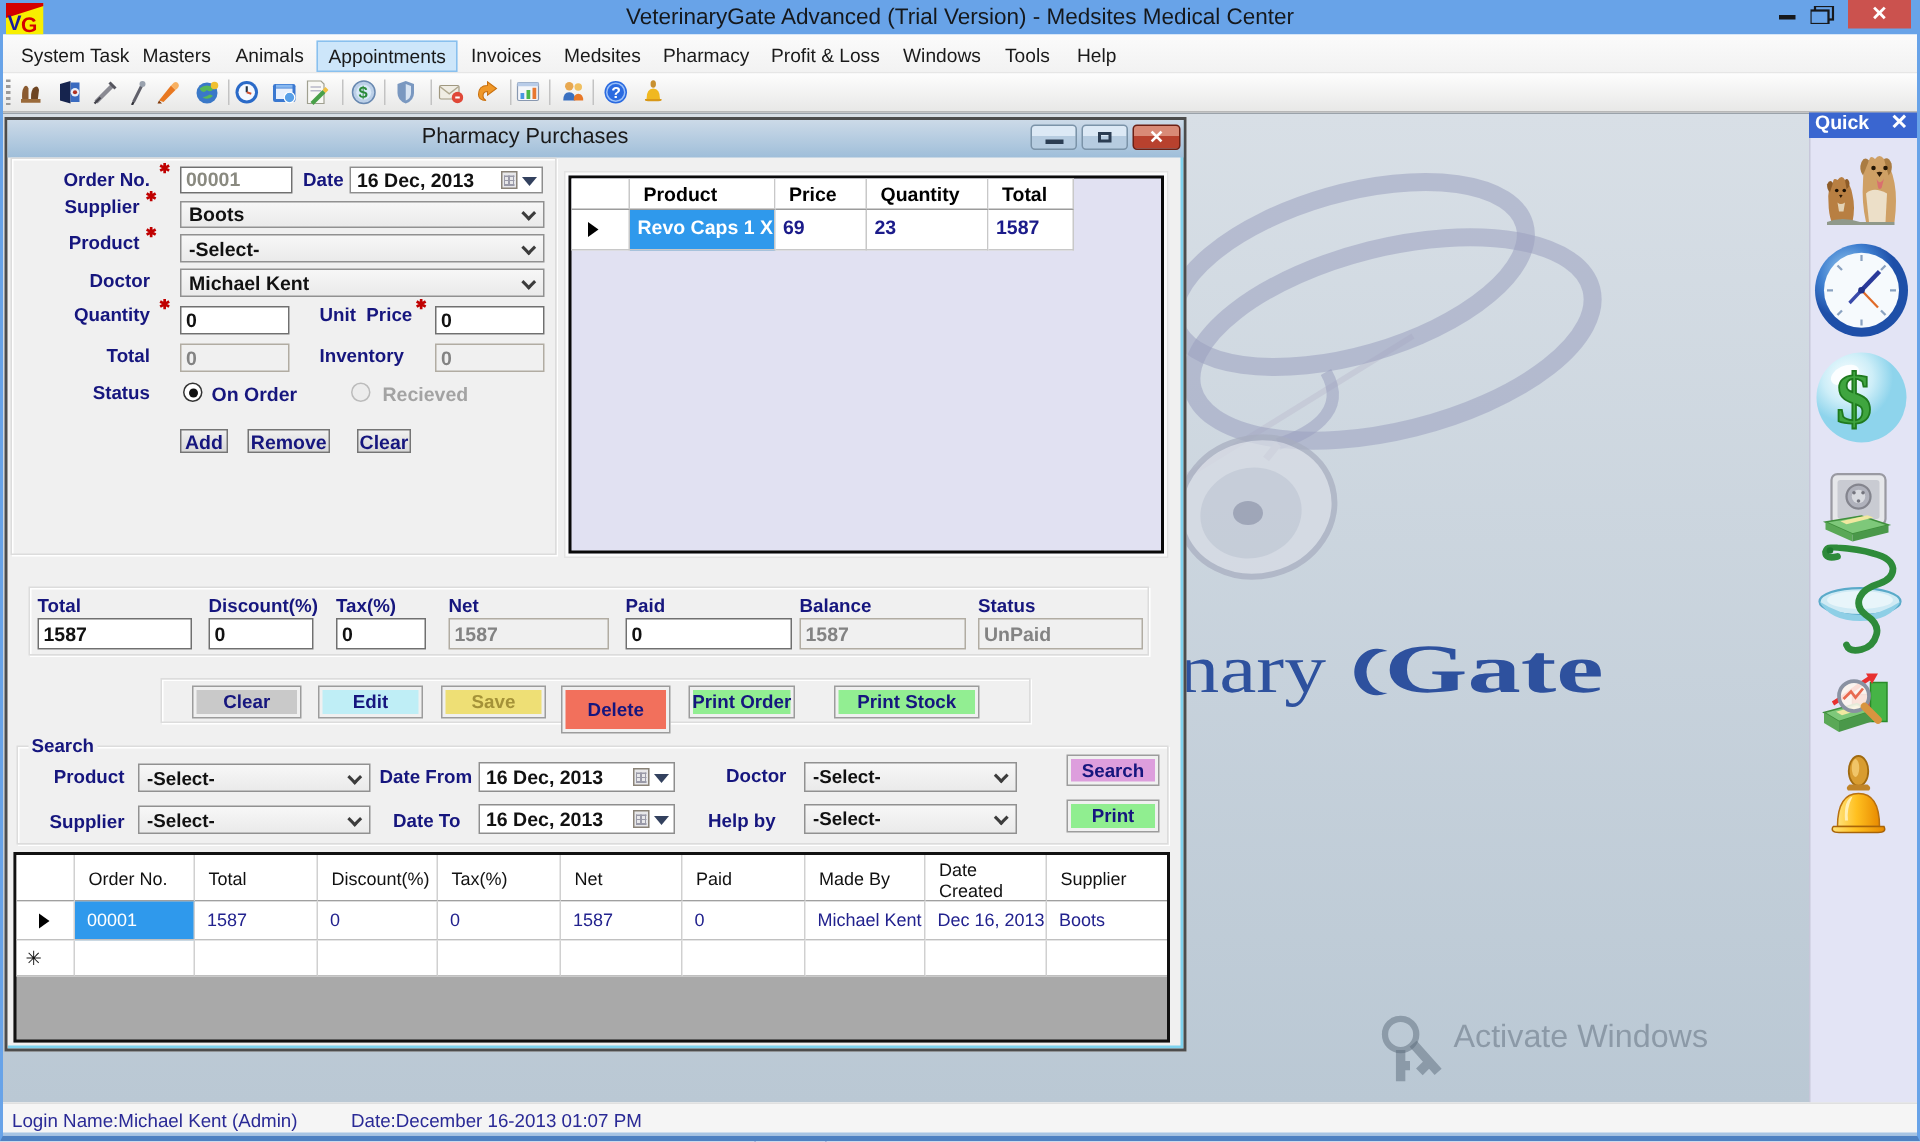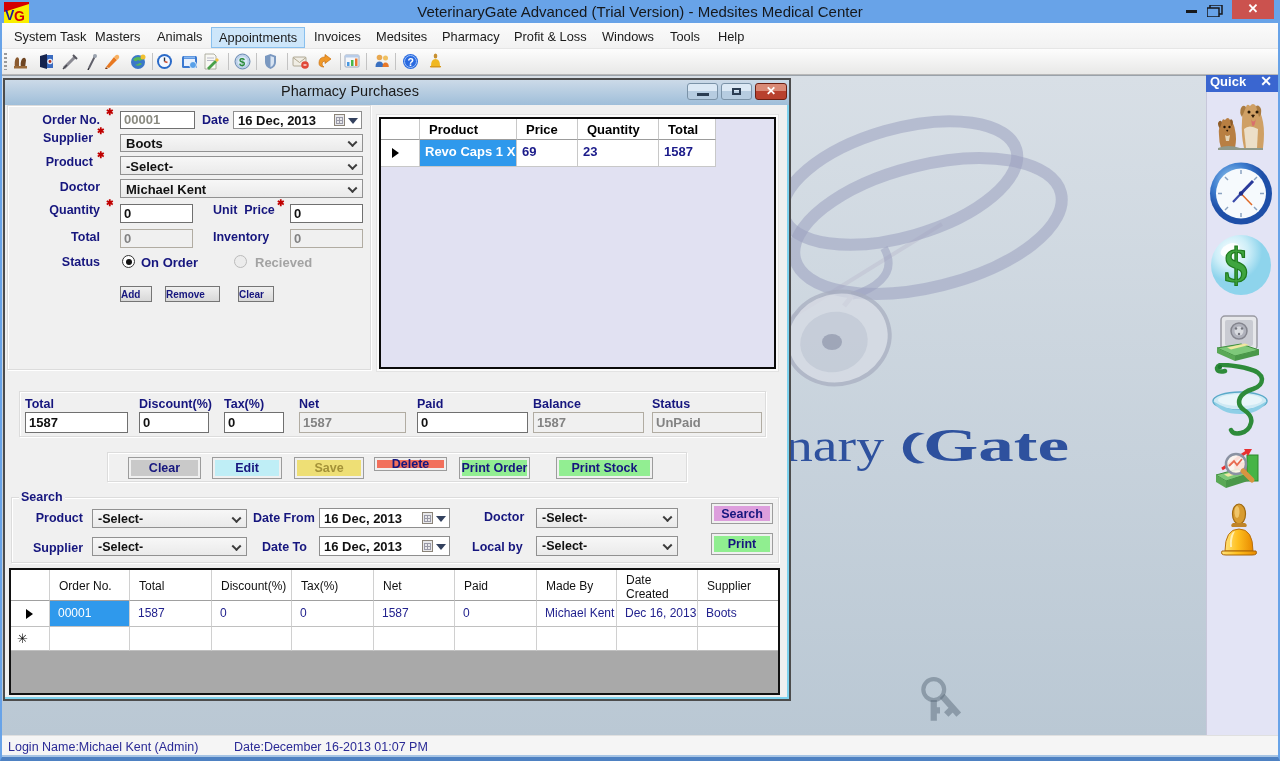--- a/index.html
+++ b/index.html
@@ -52,21 +52,21 @@
 .combo .t{position:absolute;left:5px;top:50%;transform:translateY(-50%);}
 .combo .ar{position:absolute;right:6px;top:50%;transform:translateY(-62%) rotate(45deg);width:7px;height:7px;border-right:2px solid #3c3c3c;border-bottom:2px solid #3c3c3c;}
 .date{position:absolute;background:#fff;border:1px solid #8e8e8e;font-weight:bold;font-size:13px;color:#111;}
 .date .t{position:absolute;left:4px;top:50%;transform:translateY(-50%);}
 .date .cal{position:absolute;right:16px;top:2px;width:11px;height:12px;border:1px solid #8a8378;background:#e8e8ea;}
 .date .cal i{position:absolute;left:1px;top:2px;width:7px;height:7px;background:
  repeating-linear-gradient(90deg,#9a9aa8 0 1px,transparent 1px 3px),
  repeating-linear-gradient(#9a9aa8 0 1px,transparent 1px 3px);}
 .date .dar{position:absolute;right:3px;top:6px;width:0;height:0;border-left:5px solid transparent;border-right:5px solid transparent;border-top:6px solid #33415e;}
 .gbox{position:absolute;border:1px solid #dcdcdc;box-shadow:1px 1px 0 #fff inset, 1px 1px 0 #fff;}
-.btn-s{position:absolute;background:linear-gradient(#f0f0f0,#d8d8d8);border:1px solid #757575;font-weight:bold;font-size:10px;color:#16167e;}
+.btn-s{position:absolute;background:linear-gradient(#f0f0f0,#d8d8d8);border:1px solid #757575;font-weight:bold;font-size:13px;color:#16167e;text-align:center;}
 .btn-b{position:absolute;border:1px solid #9c9c9c;background:#f0f0f0;padding:2px;}
 .btn-b .f{width:100%;height:100%;display:flex;align-items:center;justify-content:center;font-weight:bold;font-size:12.5px;color:#16167e;white-space:nowrap;}
 
 #grid1{left:376px;top:114px;width:403px;height:258px;background:#fbfbfb;border:1px solid #e3e3e3;}
 #grid1 .inner{position:absolute;left:2px;top:2px;width:397px;height:252px;border:2px solid #0a0a0a;background:#e1e1f2;}
 .g1hdr{position:absolute;background:#fff;border-right:1px solid #c8c8c8;border-bottom:1px solid #9c9c9c;font-weight:bold;font-size:13px;color:#000;padding:3px 0 0 9px;}
 .g1cell{position:absolute;background:#fff;border-right:1px solid #c8c8c8;border-bottom:1px solid #c8c8c8;font-weight:bold;font-size:13px;color:#1b1b8a;padding:4px 0 0 5px;}
 #grid2{left:9px;top:568px;width:771px;height:127px;border:2px solid #111;background:#a9a9a9;}
 .g2hdr{position:absolute;background:#fff;border-right:1px solid #d0d0d0;border-bottom:1px solid #a0a0a0;font-size:12px;color:#111;padding-top:9px;padding-left:9px;}
 .g2cell{position:absolute;background:#fff;border-right:1px solid #d0d0d0;border-bottom:1px solid #c0c0c0;font-size:12px;color:#22228e;padding-top:5px;padding-left:8px;}
@@ -102,20 +102,21 @@
 </div>
 
 <div class="abs" id="activate">
   <svg width="50" height="52" style="position:absolute;left:10px;top:10px;" viewBox="0 0 24 24">
     <g fill="none" stroke="rgba(92,108,124,0.5)" stroke-width="2">
       <circle cx="9" cy="7" r="5"></circle>
       <path d="M9 12 L9 22 M9 17 L12 17" stroke-width="3"></path>
       <path d="M13 10 L21 19 M18 16 L15 19" stroke-width="3"></path>
     </g>
   </svg>
+  <div style="position:absolute;left:64px;top:15px;font-size:21.5px;">Activate Windows</div>
 </div>
 
 <div class="abs" id="quick"></div>
 <div class="abs" id="quickhdr">Quick<span class="x">✕</span></div>
 <div class="abs qicon" id="qi-dogs" style="left:1212px;top:97px;">
 <svg width="57" height="58" viewBox="0 0 57 58">
   <path d="M34 10 Q30 14 30 24 Q29 38 32 51 L51 51 Q53 36 51 25 Q49 14 44 9 Q41 5 38 9 Q35 6 34 10" fill="#cfa065"></path>
   <path d="M34 10 Q31 7 29 11 Q27 16 30 20 Z" fill="#aa7c42"></path>
   <path d="M44 9 Q47 7 49 12 Q50 17 47 20 Z" fill="#aa7c42"></path>
   <circle cx="37" cy="15" r="1.5" fill="#241605"></circle>
@@ -469,21 +470,21 @@
   <div class="gbox" style="left:107px;top:452px;width:580px;height:30px;"></div>
   <div class="btn-b" style="left:128px;top:457px;width:73px;height:22px;">
       <div class="f" style="background:#c9c9c9;">Clear</div>
     </div>
   <div class="btn-b" style="left:212px;top:457px;width:70px;height:22px;">
       <div class="f" style="background:#bfeef6;">Edit</div>
     </div>
   <div class="btn-b" style="left:294px;top:457px;width:70px;height:22px;">
       <div class="f" style="background:#eedf75;color:#a49238;">Save</div>
     </div>
-  <div class="btn-b" style="left:374px;top:457px;width:73px;height:14px;">
+  <div class="btn-b" style="left:374px;top:457px;width:73px;height:32px;">
       <div class="f" style="background:#f2705c;">Delete</div>
     </div>
   <div class="btn-b" style="left:459px;top:457px;width:71px;height:22px;">
       <div class="f" style="background:#92ee92;">Print Order</div>
     </div>
   <div class="btn-b" style="left:556px;top:457px;width:97px;height:22px;">
       <div class="f" style="background:#92ee92;">Print Stock</div>
     </div>
 
   <div class="gbox" style="left:11px;top:497px;width:768px;height:66px;"></div>
@@ -515,21 +516,21 @@
       <span class="ar"></span>
     </div>
   <span class="lbl" style="left:262px;top:540px;">Date To</span>
   <div class="date" style="left:319px;top:536px;width:131px;height:20px;">
       <span class="t">16 Dec, 2013</span>
       <span class="cal" style="top:3px;">
         <i></i>
       </span>
       <span class="dar" style="top:7px;"></span>
     </div>
-  <span class="lbl" style="left:472px;top:540px;">Local by</span>
+  <span class="lbl" style="left:472px;top:540px;">Help by</span>
   <div class="combo" style="left:536px;top:536px;width:142px;height:20px;font-size:12.5px;">
       <span class="t">-Select-</span>
       <span class="ar"></span>
     </div>
   <div class="btn-b" style="left:711px;top:533px;width:62px;height:22px;">
       <div class="f" style="background:#90ee90;">Print</div>
     </div>
 
   <div class="abs" id="grid2">
     <div class="g2hdr" style="left:0;top:0;width:39px;height:31px;"></div>

